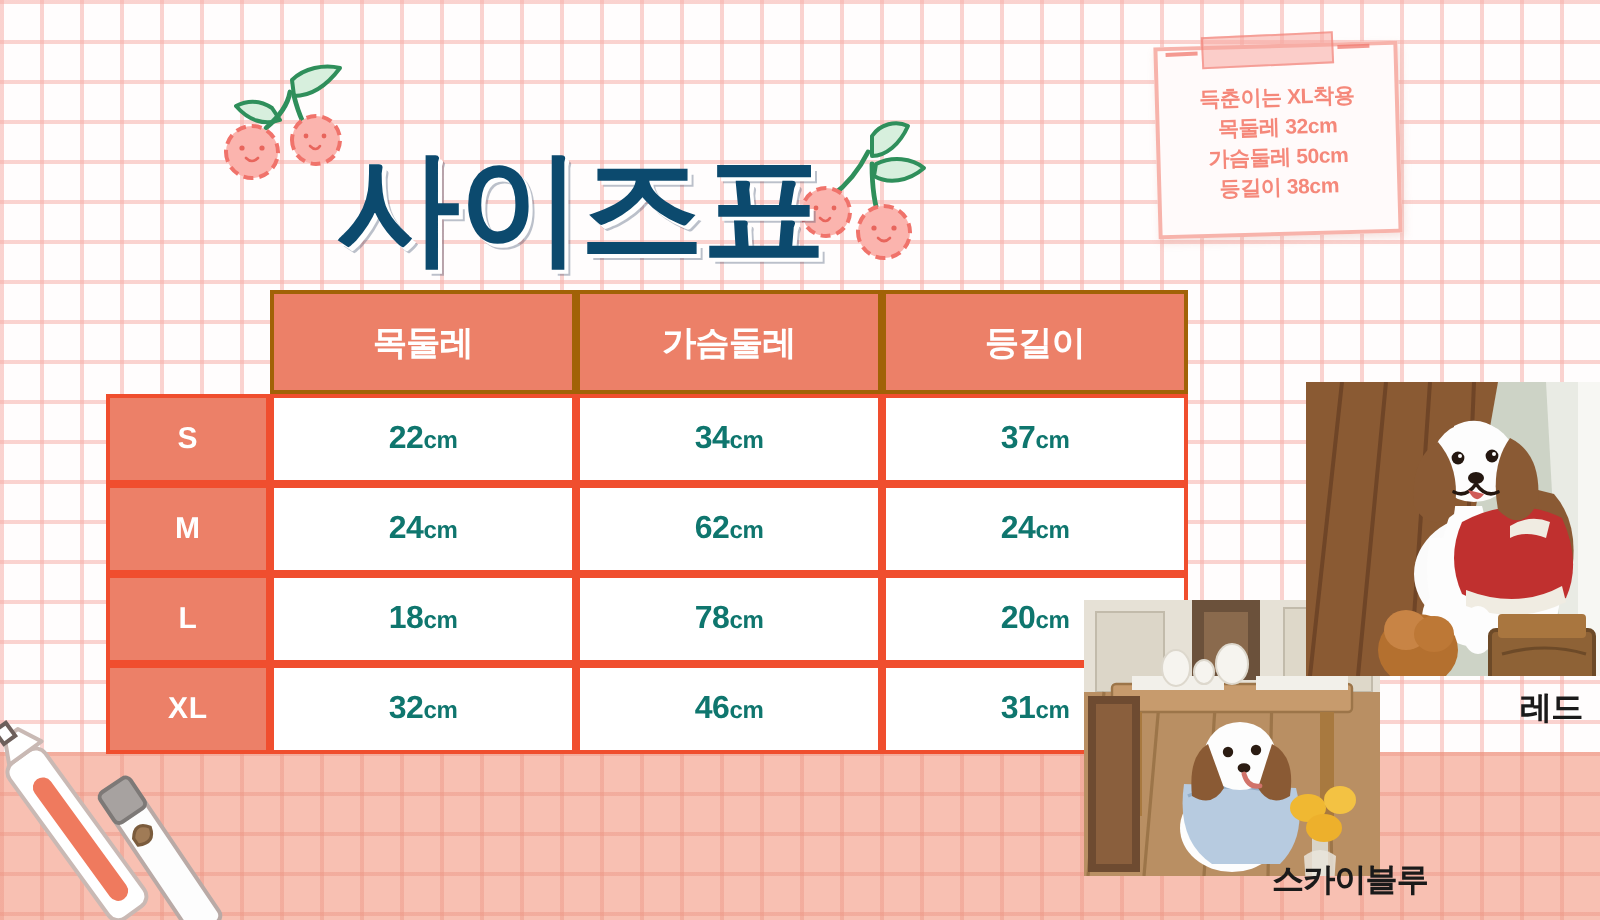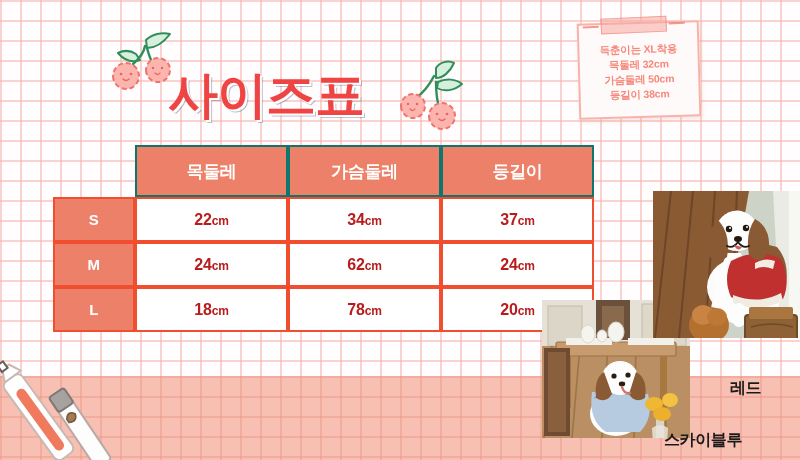--- a/index.html
+++ b/index.html
@@ -45,24 +45,24 @@
       linear-gradient(to right, rgba(236,150,132,0.45) 0 2px, transparent 2px 20px),
       linear-gradient(to bottom, rgba(236,150,132,0.45) 0 2px, transparent 2px 20px);
     background-size: 20px 20px, 20px 20px;
   }
 
   
   .title {
     position: absolute;
     left: 168px;
     top: 62px;
-    font-size: 50px;
+    font-size: 62px;
     font-weight: 700;
     letter-spacing: -1px;
-    color: #ef4444;
+    color: #0c4a6e;
     text-shadow:
       2px 2px 0 #ffffff,
       3px 3px 0 rgba(29,53,87,0.30);
     white-space: nowrap;
   }
 
   
   .berry-deco { position: absolute; }
   .berry-1 { left: 100px; top: 26px; }
   .berry-2 { left: 396px; top: 58px; }
@@ -135,42 +135,42 @@
   .corner-cell {
     width: 82px;
     height: 52px;
     background: transparent;
     border: none;
   }
   .col-head {
     width: 153px;
     height: 52px;
     background: #ec8068;
-    border: 2px solid #0f766e;
+    border: 2px solid #a16207;
     color: #ffffff;
     font-size: 17px;
     font-weight: 700;
     letter-spacing: -0.3px;
   }
   .row-head {
     width: 82px;
     height: 45px;
     background: #ec8068;
     border: 2px solid #f04e2e;
     color: #ffffff;
     font-size: 15px;
     font-weight: 700;
     letter-spacing: 0.4px;
   }
   .data-cell {
     width: 153px;
     height: 45px;
     background: #ffffff;
     border: 2px solid #f04e2e;
-    color: #b91c1c;
+    color: #0f766e;
     font-size: 16px;
     font-weight: 700;
     letter-spacing: -0.2px;
   }
   .data-cell .unit { font-size: 12px; }
 
   
   .photo {
     position: absolute;
     overflow: hidden;
@@ -189,22 +189,22 @@
     height: 138px;
   }
   .photo-caption {
     position: absolute;
     color: #1a1a1a;
     font-size: 16px;
     font-weight: 700;
     letter-spacing: -0.4px;
     white-space: nowrap;
   }
-  .caption-red  { left: 730px; top: 344px; margin-top: 34px; }
-  .caption-blue { left: 664px; top: 430px; }
+  .caption-red  { left: 760px; top: 344px; }
+  .caption-blue { left: 636px; top: 430px; }
 
   .photo svg { display: block; }
 </style>
 </head>
 <body>
 
 <div id="canvas">
 
   <div class="grid-bg"></div>
   <div class="bottom-band"></div>
@@ -294,20 +294,26 @@
         <td class="data-cell"><span>24</span><span class="unit">cm</span></td>
       </tr>
 
       <tr>
         <th class="row-head">L</th>
         <td class="data-cell"><span>18</span><span class="unit">cm</span></td>
         <td class="data-cell"><span>78</span><span class="unit">cm</span></td>
         <td class="data-cell"><span>20</span><span class="unit">cm</span></td>
       </tr>
 
+      <tr>
+        <th class="row-head">XL</th>
+        <td class="data-cell"><span>32</span><span class="unit">cm</span></td>
+        <td class="data-cell"><span>46</span><span class="unit">cm</span></td>
+        <td class="data-cell"><span>31</span><span class="unit">cm</span></td>
+      </tr>
     </tbody>
   </table>
 
   <div class="photo photo-blue">
     <svg width="148" height="138" viewBox="0 0 148 138">
       <rect width="148" height="138" fill="#c3a487"></rect>
       <rect x="0" y="0" width="148" height="46" fill="#e6e1d6"></rect>
       <rect x="6" y="6" width="34" height="40" fill="#dcd6c8" stroke="#c2bbab" stroke-width="1"></rect>
       <rect x="100" y="4" width="44" height="42" fill="#ded8c9" stroke="#c2bbab" stroke-width="1"></rect>
       <rect x="54" y="0" width="34" height="40" fill="#6b513b"></rect>

